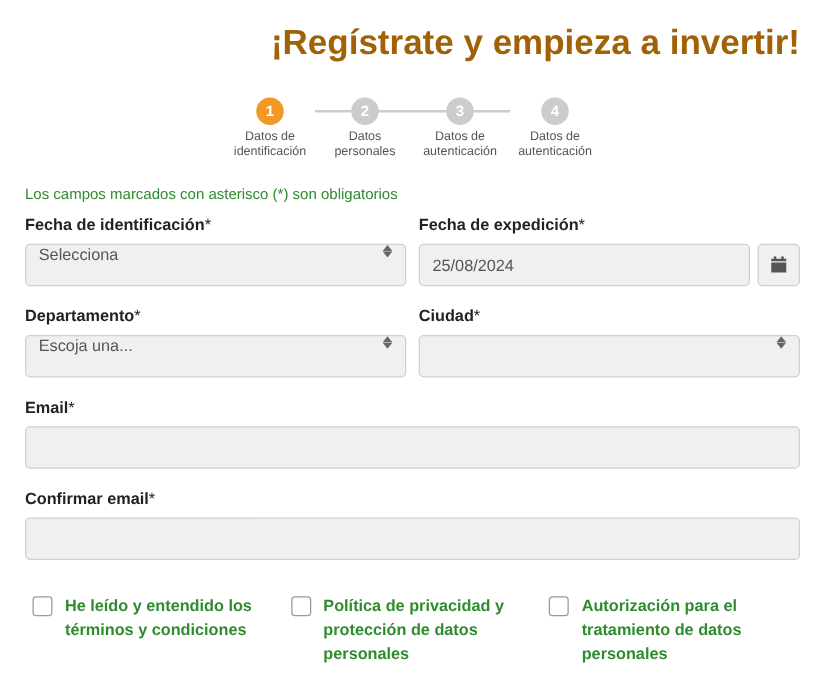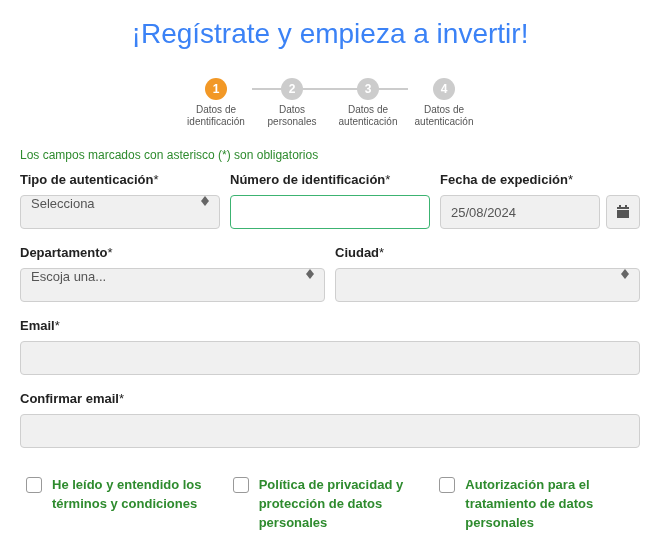--- a/index.html
+++ b/index.html
@@ -4,24 +4,24 @@
   <style>
     * { box-sizing: border-box; margin: 0; padding: 0; }
     body {
       font-family: "Segoe UI", Arial, sans-serif;
       background: #fff;
       width: 660px;
       height: 558px;
       padding: 0 20px;
     }
     .page-title {
-      text-align: center;
-      color: #3b82f6;
+      text-align: right;
+      color: #a16207;
       font-size: 28px;
-      font-weight: 400;
+      font-weight: 700;
       padding: 18px 0 28px;
     }
     .stepper {
       display: flex;
       justify-content: center;
       gap: 0;
       position: relative;
       margin-bottom: 20px;
     }
     .step {
@@ -184,37 +184,31 @@
         <span>Datos de</span><br><span>autenticación</span>
       </div>
     </div>
   </div>
 </div>
 
 <div class="required-note">Los campos marcados con asterisco (*) son obligatorios</div>
 
 <div class="form-row">
   <div class="form-group">
-    <label><span>Tipo de autenticación</span><span class="ast">*</span></label>
+    <label><span>Fecha de identificación</span><span class="ast">*</span></label>
     <div class="control">
       <span>Selecciona</span>
       <span class="chev-wrap">
         <svg viewBox="0 0 8 5">
             <path d="M0 5 L4 0 L8 5 Z" fill="#666"></path>
           </svg>
         <svg viewBox="0 0 8 5">
             <path d="M0 0 L4 5 L8 0 Z" fill="#666"></path>
           </svg>
       </span>
-    </div>
-  </div>
-  <div class="form-group">
-    <label><span>Número de identificación</span><span class="ast">*</span></label>
-    <div class="control white-bg input-focused">
-      <span></span>
     </div>
   </div>
   <div class="form-group">
     <label><span>Fecha de expedición</span><span class="ast">*</span></label>
     <div class="date-control">
       <div class="date-field">
         <span>25/08/2024</span>
       </div>
       <div class="cal-btn">
         <svg width="14" height="14" viewBox="0 0 14 14">

